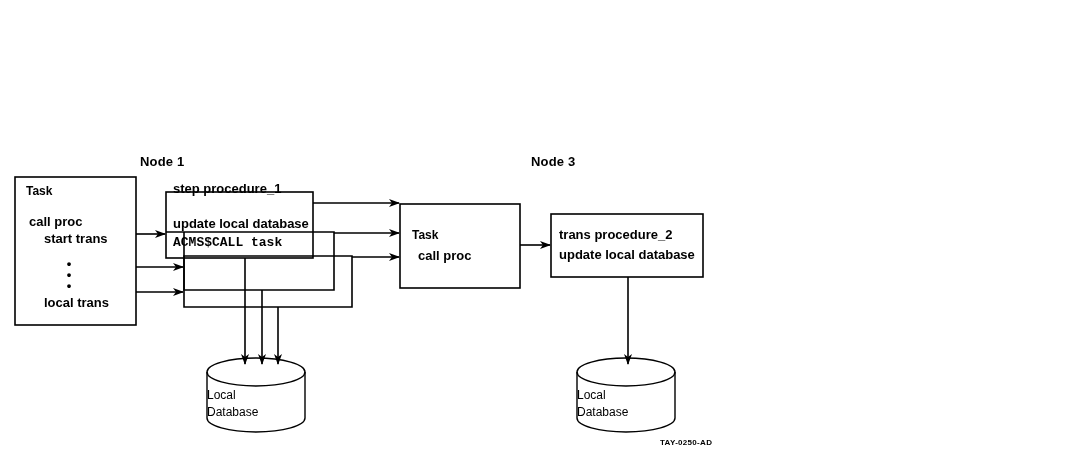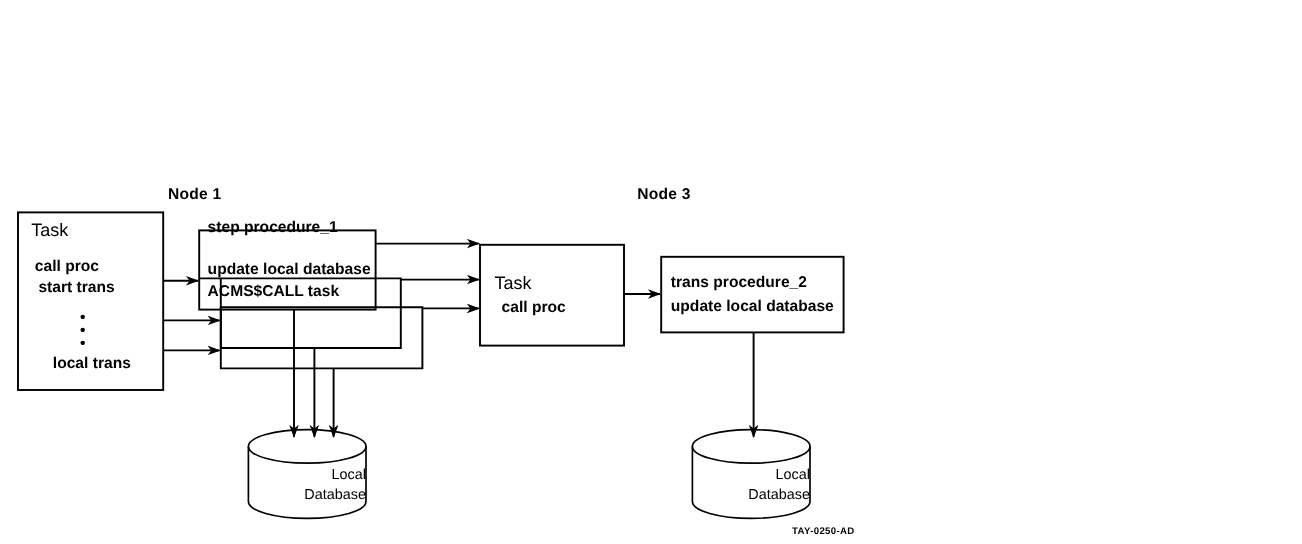--- a/index.html
+++ b/index.html
@@ -33,27 +33,27 @@
   .node-title {
     font-size: 13px;
     font-weight: bold;
     letter-spacing: 0.2px;
   }
   .box-text {
     font-size: 13px;
     font-weight: bold;
   }
   .task-word {
-    font-size: 15px;
-    font-weight: normal;
+    font-size: 12px;
+    font-weight: bold;
   }
   .db-text {
     font-size: 12px;
     font-weight: normal;
-    text-align: right;
+    text-align: left;
   }
   .figid {
     font-size: 8px;
     font-weight: bold;
     letter-spacing: 0.3px;
   }
   .dots {
     font-size: 13px;
     font-weight: bold;
     line-height: 11px;
@@ -112,27 +112,27 @@
       <path d="M577,372 L577,418 A49,14 0 0 0 675,418 L675,372" fill="none" stroke="#000" stroke-width="1.4"></path>
       <ellipse cx="626" cy="372" rx="49" ry="14" fill="none" stroke="#000" stroke-width="1.4"></ellipse>
     </g>
   </svg>
 
   <div class="lbl node-title" style="left:140px; top:155px;">Node 1</div>
   <div class="lbl node-title" style="left:531px; top:155px;">Node 3</div>
 
   <div class="lbl task-word" style="left:26px; top:185px;">Task</div>
   <div class="lbl box-text" style="left:29px; top:215px;">call proc</div>
-  <div class="lbl box-text" style="left:32px; top:232px;text-align:center;">start trans</div>
+  <div class="lbl box-text" style="left:44px; top:232px;text-align:center;">start trans</div>
   <div class="lbl dots" style="left:62px; top:258px; width:14px;">•<br>•<br>•</div>
   <div class="lbl box-text" style="left:44px; top:296px;">local trans</div>
 
   <div class="lbl box-text" style="left:173px; top:182px;">step procedure_1</div>
   <div class="lbl box-text" style="left:173px; top:217px;">update local database</div>
-  <div class="lbl box-text" style="left:173px; top:236px;">ACMS$CALL task</div>
+  <div class="lbl box-text" style="left:173px; top:236px;font-family:Liberation Mono, monospace;">ACMS$CALL task</div>
 
   <div class="lbl task-word" style="left:412px; top:229px;">Task</div>
   <div class="lbl box-text" style="left:418px; top:249px;">call proc</div>
 
   <div class="lbl box-text" style="left:559px; top:228px;">trans procedure_2</div>
   <div class="lbl box-text" style="left:559px; top:248px;">update local database</div>
 
   <div class="lbl db-text" style="left:207px; top:389px; width:98px;">Local</div>
   <div class="lbl db-text" style="left:207px; top:406px; width:98px;">Database</div>
 

